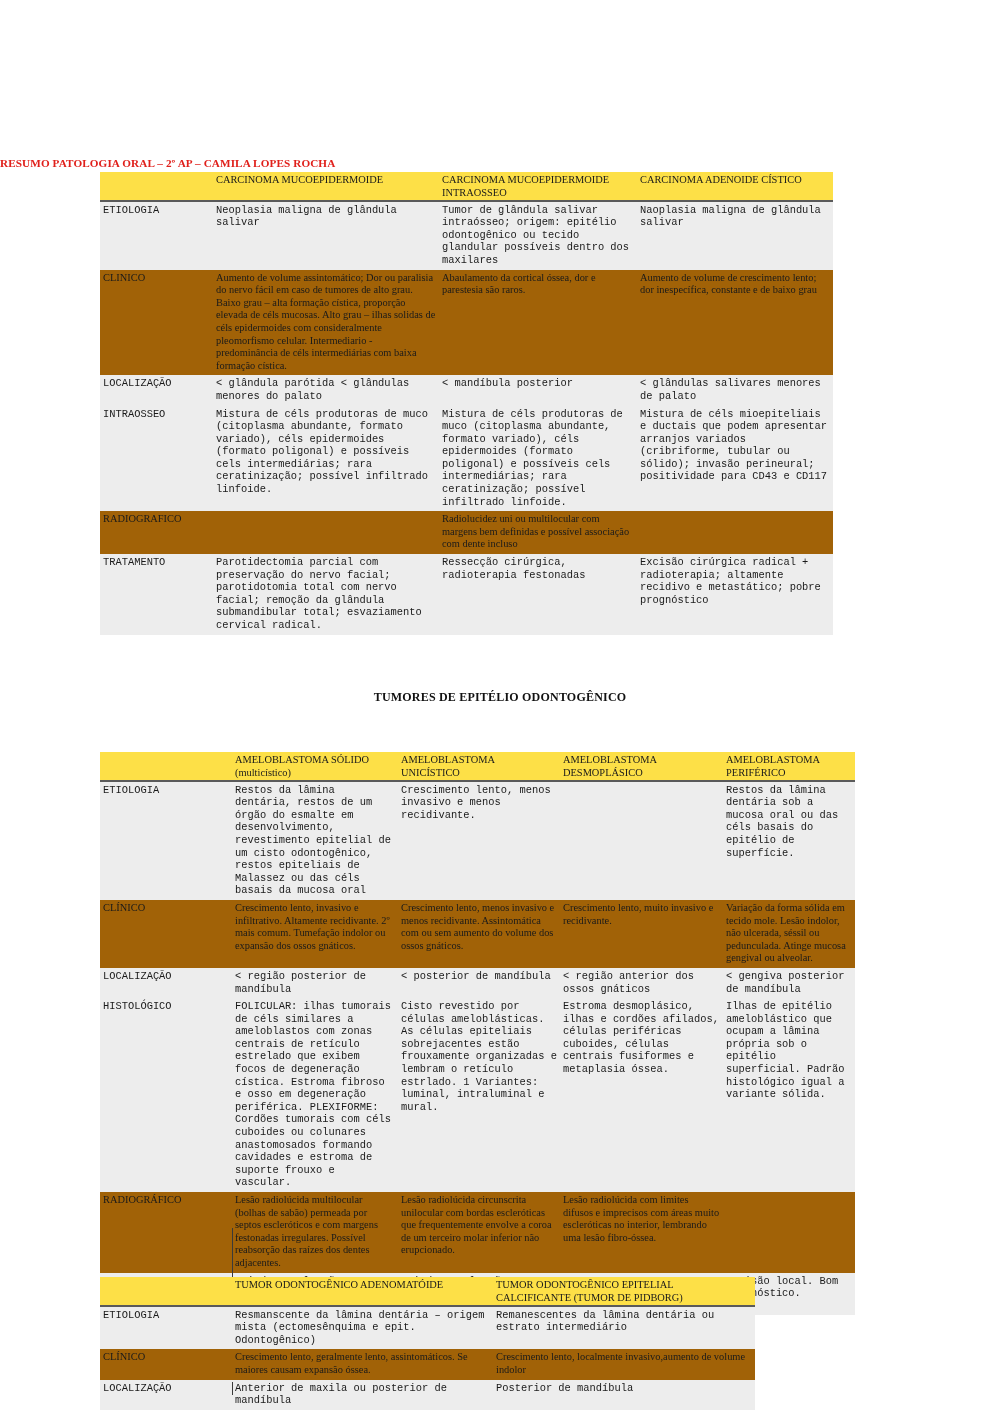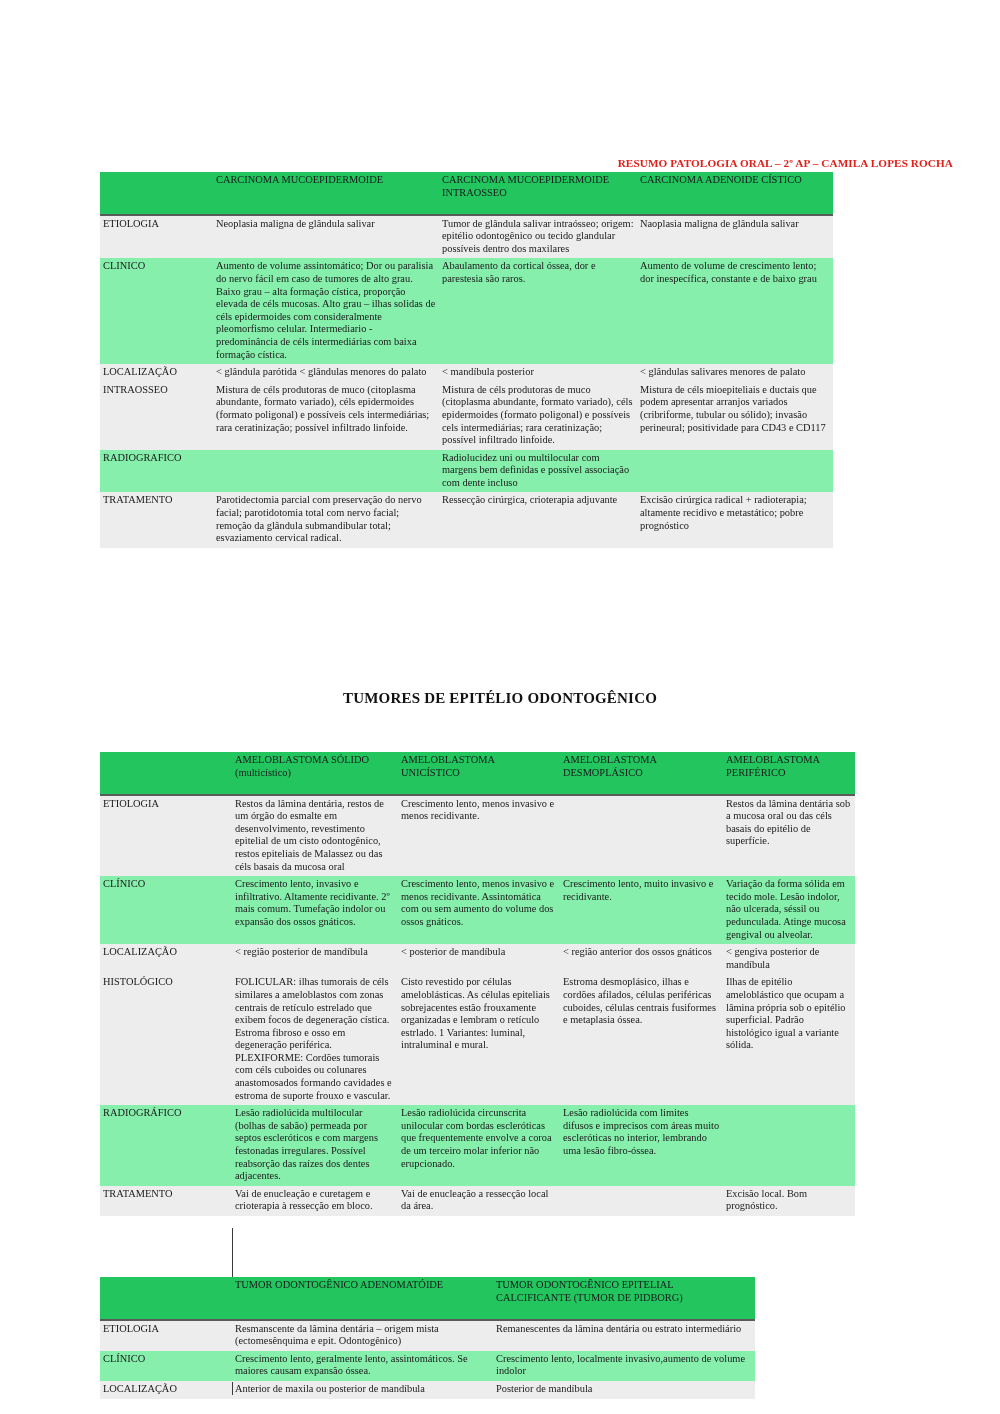--- a/index.html
+++ b/index.html
@@ -20,33 +20,33 @@
     width: 1000px;
     height: 1414px;
   }
 
   
   .doc-title {
     position: absolute;
     left: 0;
     top: 157px;
     width: 953px;
-    text-align: right;
+    text-align: left;
     font-size: 11.2px;
     font-weight: bold;
     color: #e0201b;
     letter-spacing: 0.1px;
   }
   .section-title {
     position: absolute;
     left: 0;
     top: 690px;
     width: 1000px;
     text-align: center;
-    font-size: 15px;
+    font-size: 12px;
     font-weight: bold;
     color: #121212;
     letter-spacing: 0.2px;
   }
 
   
   table.grid {
     position: absolute;
     border-collapse: collapse;
     table-layout: fixed;
@@ -62,28 +62,28 @@
   td.lbl {
     padding-left: 5px;
     padding-right: 2px;
     white-space: nowrap;
   }
   
   td.vline {
     border-left: 1px solid #3a3a3a;
     padding-left: 5px;
   }
-  tr.shaded td { background: #ededed; }
-  tr.plain  td { background: #86efac; }
+  tr.shaded td { background: #ededed; font-family: Liberation Mono, monospace; }
+  tr.plain  td { background: #a16207; }
 
   
   tr.hdr td {
-    background: #22c55e;
+    background: #fde047;
     border-bottom: 2px solid #5a5a5a;
-    padding-bottom: 14px;
+    padding-bottom: 0;
   }
   tr.hdr td.lbl { border-bottom: 2px solid #5a5a5a; }
 
   .hcell { line-height: 12.8px; }
 
   
   .rule-stub {
     position: absolute;
     width: 1px;
     background: #3a3a3a;
@@ -162,21 +162,21 @@
       </tr>
       <tr class="plain">
         <td class="lbl">RADIOGRAFICO</td>
         <td class="vline"></td>
         <td>Radiolucidez uni ou multilocular com margens bem definidas e possível associação com dente incluso</td>
         <td></td>
       </tr>
       <tr class="shaded">
         <td class="lbl">TRATAMENTO</td>
         <td class="vline">Parotidectomia parcial com preservação do nervo facial; parotidotomia total com nervo facial; remoção da glândula submandibular total; esvaziamento cervical radical.</td>
-        <td>Ressecção cirúrgica, crioterapia adjuvante</td>
+        <td>Ressecção cirúrgica, radioterapia festonadas</td>
         <td>Excisão cirúrgica radical + radioterapia; altamente recidivo e metastático; pobre prognóstico</td>
       </tr>
     </tbody>
   </table>
 
   <div class="section-title">TUMORES DE EPITÉLIO ODONTOGÊNICO</div>
 
   <table class="grid" id="t2">
     <colgroup>
         <col class="c0">

